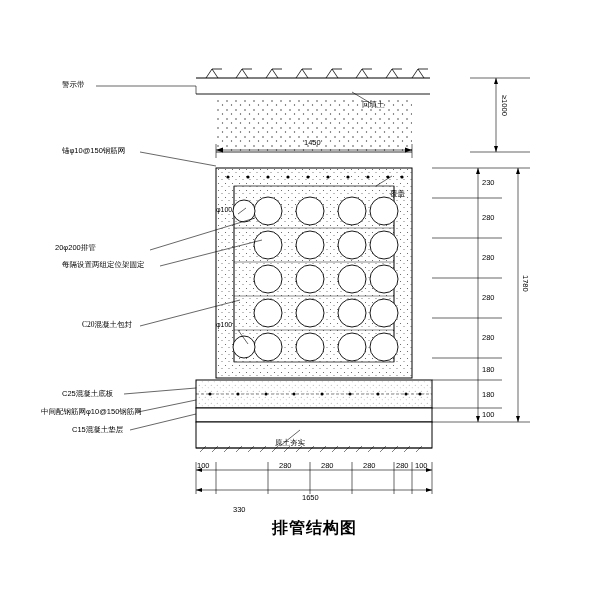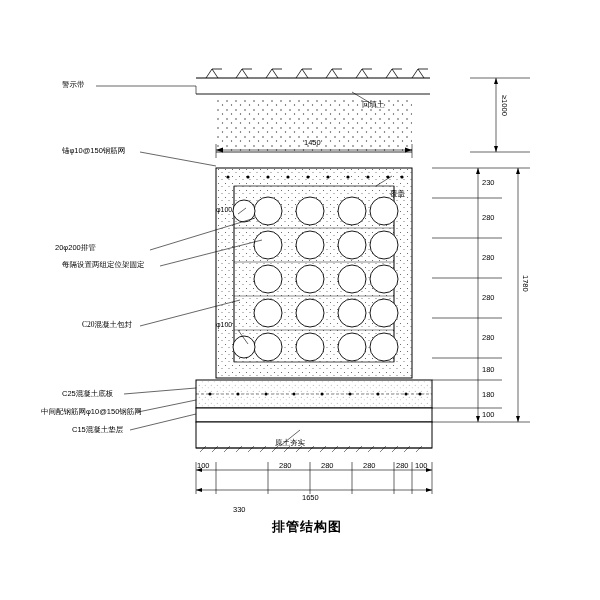--- a/index.html
+++ b/index.html
@@ -32,21 +32,21 @@
     font-size: 7.5px;
     line-height: 9px;
     white-space: nowrap;
     color: #000;
   }
   .lbl.small {
     font-size: 7px;
   }
   .title {
     position: absolute;
-    font-size: 13px;
+    font-size: 16px;
     font-weight: bold;
     letter-spacing: 1px;
     white-space: nowrap;
   }
   .vert {
     writing-mode: vertical-rl;
     text-orientation: mixed;
   }
 </style>
 </head>

